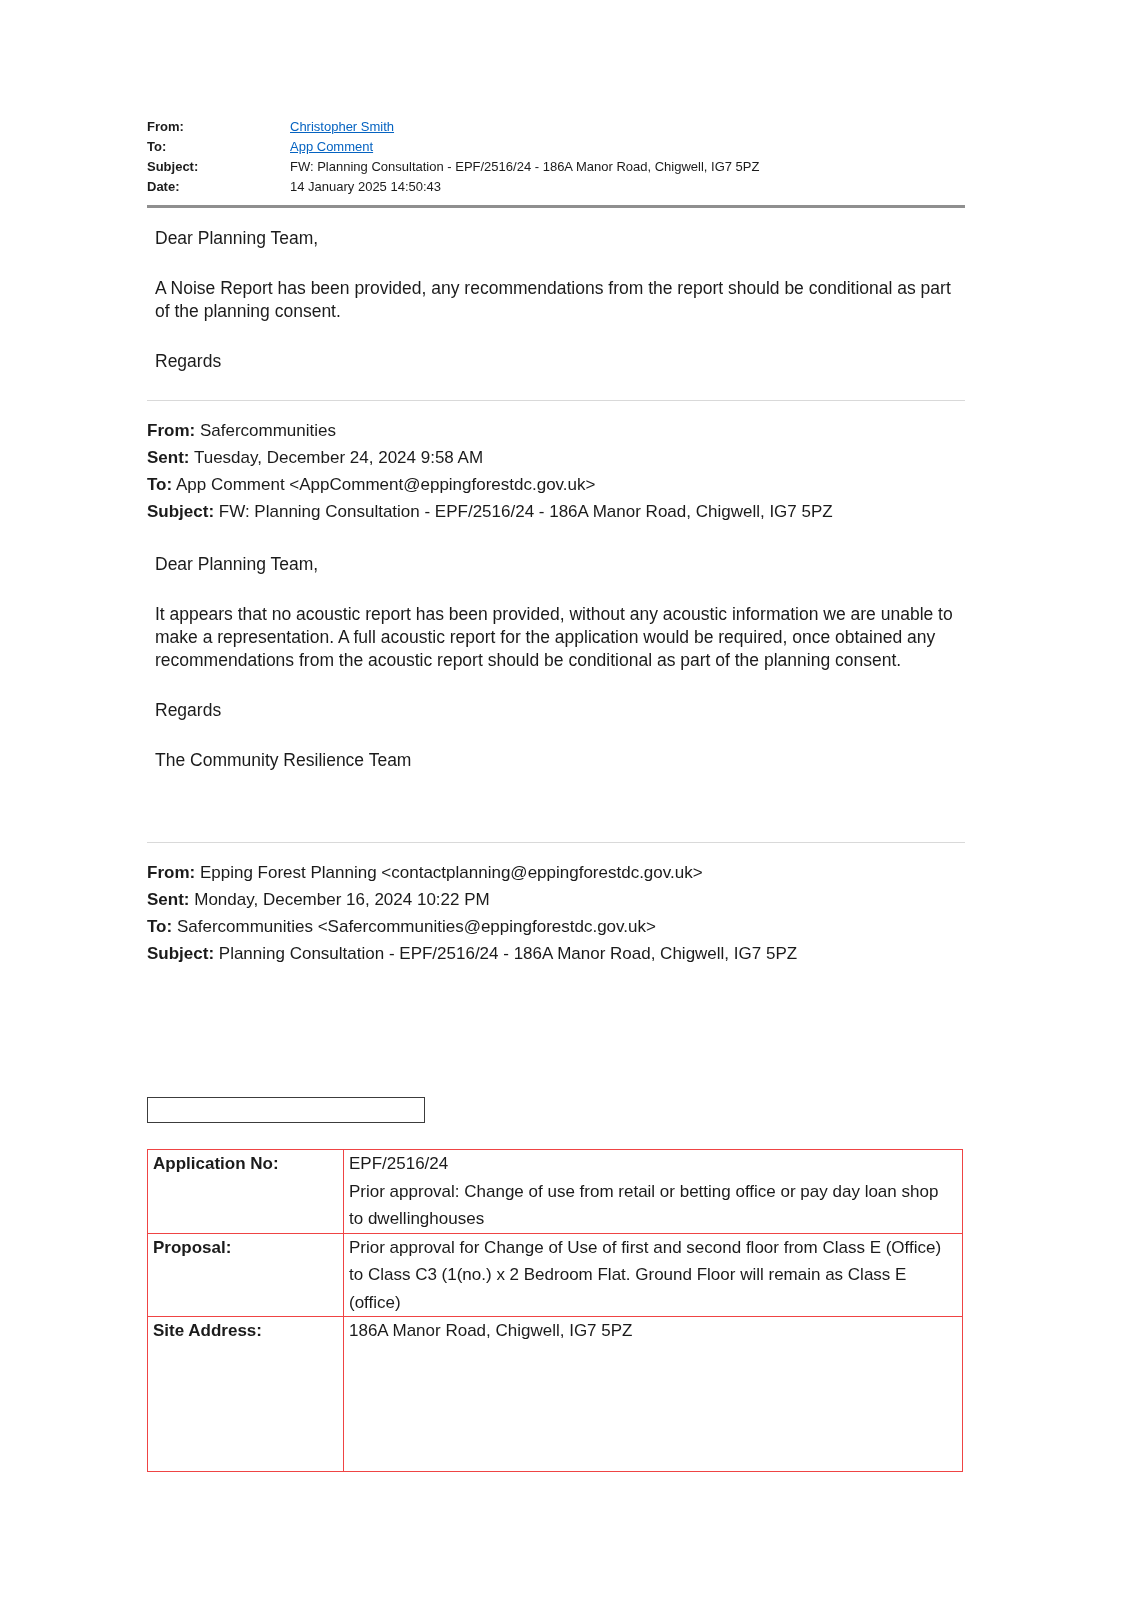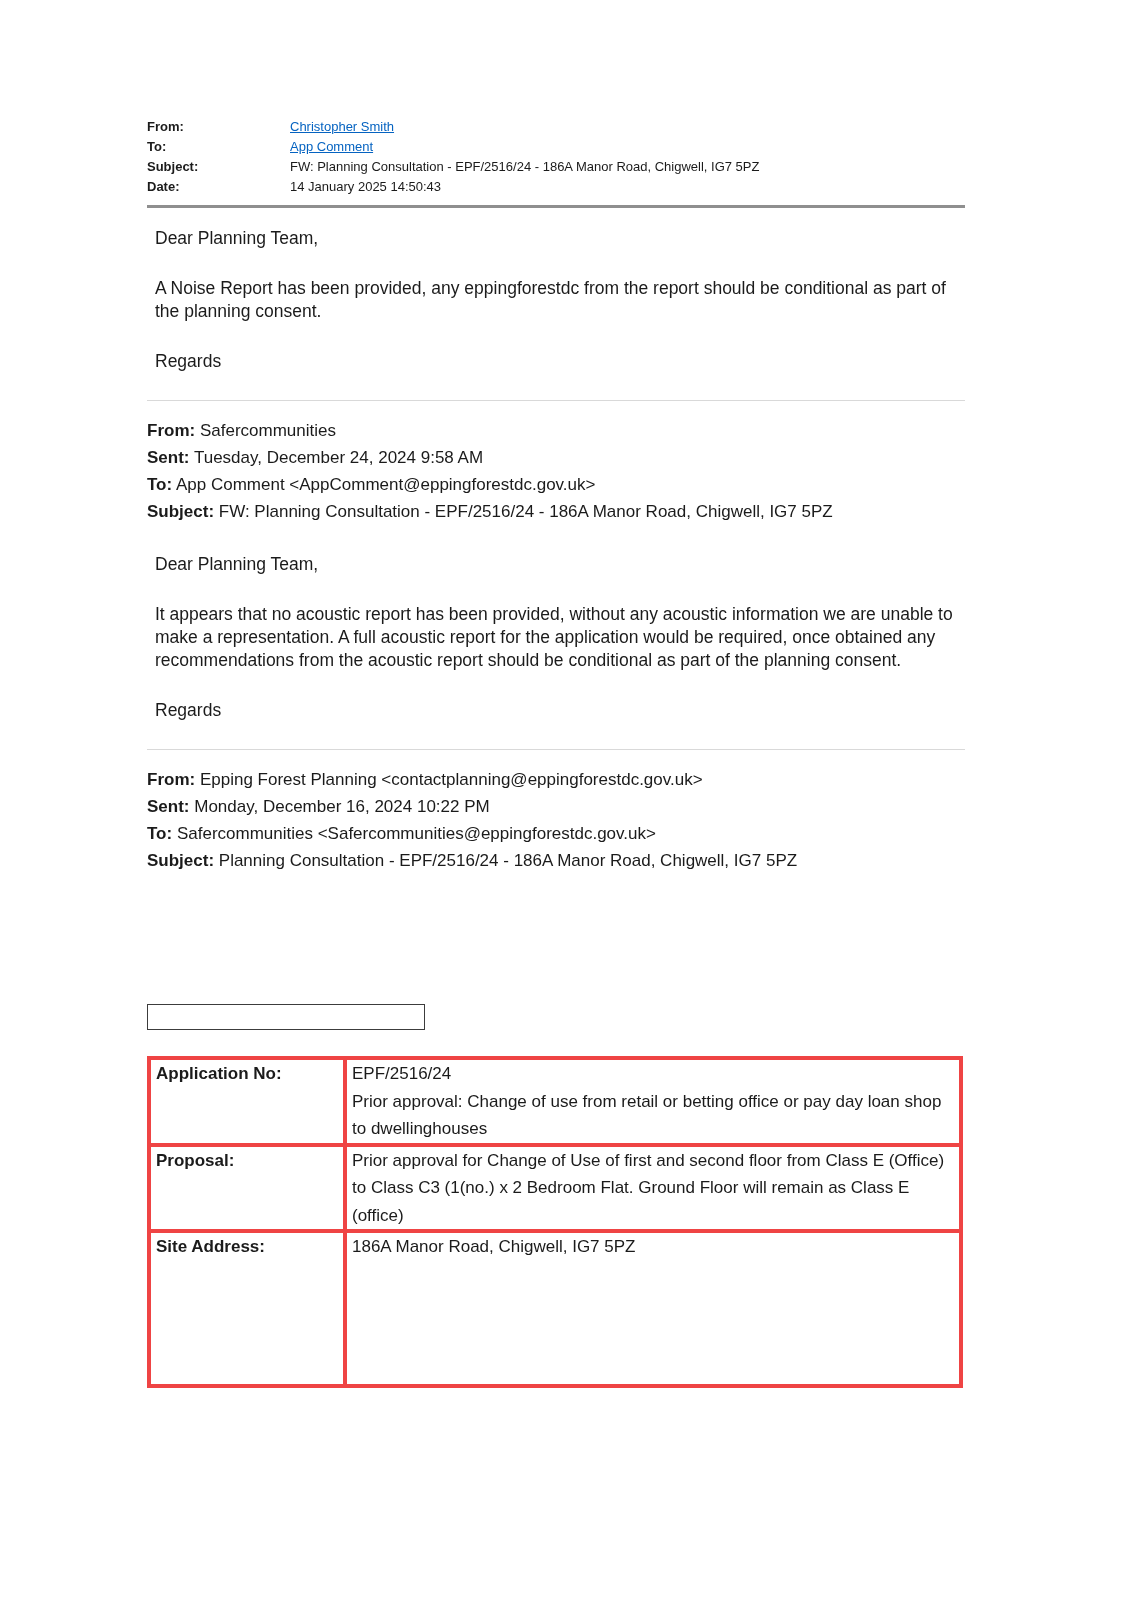--- a/index.html
+++ b/index.html
@@ -44,21 +44,21 @@
 
   
   .app-table {
     border-collapse: collapse;
     margin-top: 26px;
     width: 816px;
     font-size: 17px;
     table-layout: fixed;
   }
   .app-table td {
-    border: 4px solid #ef4444;
+    border: 1px solid #ef4444;
     vertical-align: top;
     padding: 0 5px;
     line-height: 27.5px;
   }
   .app-table td.label-cell { width: 196px; font-weight: bold; }
   .app-table tr.tall-row td { height: 155px; }
 </style>
 </head>
 <body>
 
@@ -81,36 +81,37 @@
     <tr>
       <td class="th-label">Date:</td>
       <td class="th-value">14 January 2025 14:50:43</td>
     </tr>
   </tbody>
     </table>
   <div class="top-rule"></div>
 
   <div class="email">
     <p>Dear Planning Team,</p>
-    <p>A Noise Report has been provided, any eppingforestdc from the report should be conditional as part of the planning consent.</p>
+    <p>A Noise Report has been provided, any recommendations from the report should be conditional as part of the planning consent.</p>
     <p>Regards</p>
   </div>
 
   <div class="divider"></div>
 
   <div class="email">
     <div class="inline-header">
       <div class="ih-row"><span class="b">From:</span> <span>Safercommunities</span></div>
       <div class="ih-row"><span class="b">Sent:</span> <span>Tuesday, December 24, 2024 9:58 AM</span></div>
       <div class="ih-row"><span class="b">To:</span> <span>App Comment &lt;AppComment@eppingforestdc.gov.uk&gt;</span></div>
       <div class="ih-row"><span class="b">Subject:</span> <span>FW: Planning Consultation - EPF/2516/24 - 186A Manor Road, Chigwell, IG7 5PZ</span></div>
     </div>
     <p>Dear Planning Team,</p>
     <p>It appears that no acoustic report has been provided, without any acoustic information we are unable to make a representation. A full acoustic report for the application would be required, once obtained any recommendations from the acoustic report should be conditional as part of the planning consent.</p>
     <p>Regards</p>
+    <p class="sig">The Community Resilience Team</p>
   </div>
 
   <div class="divider"></div>
 
   <div class="email">
     <div class="inline-header">
       <div class="ih-row"><span class="b">From:</span> <span>Epping Forest Planning &lt;contactplanning@eppingforestdc.gov.uk&gt;</span></div>
       <div class="ih-row"><span class="b">Sent:</span> <span>Monday, December 16, 2024 10:22 PM</span></div>
       <div class="ih-row"><span class="b">To:</span> <span>Safercommunities &lt;Safercommunities@eppingforestdc.gov.uk&gt;</span></div>
       <div class="ih-row"><span class="b">Subject:</span> <span>Planning Consultation - EPF/2516/24 - 186A Manor Road, Chigwell, IG7 5PZ</span></div>

